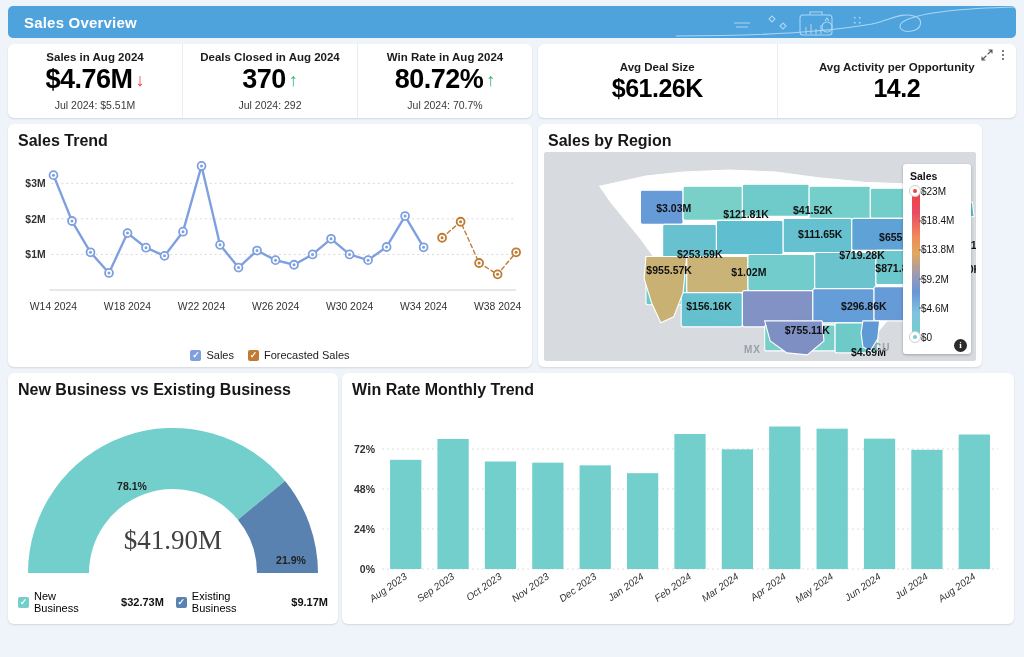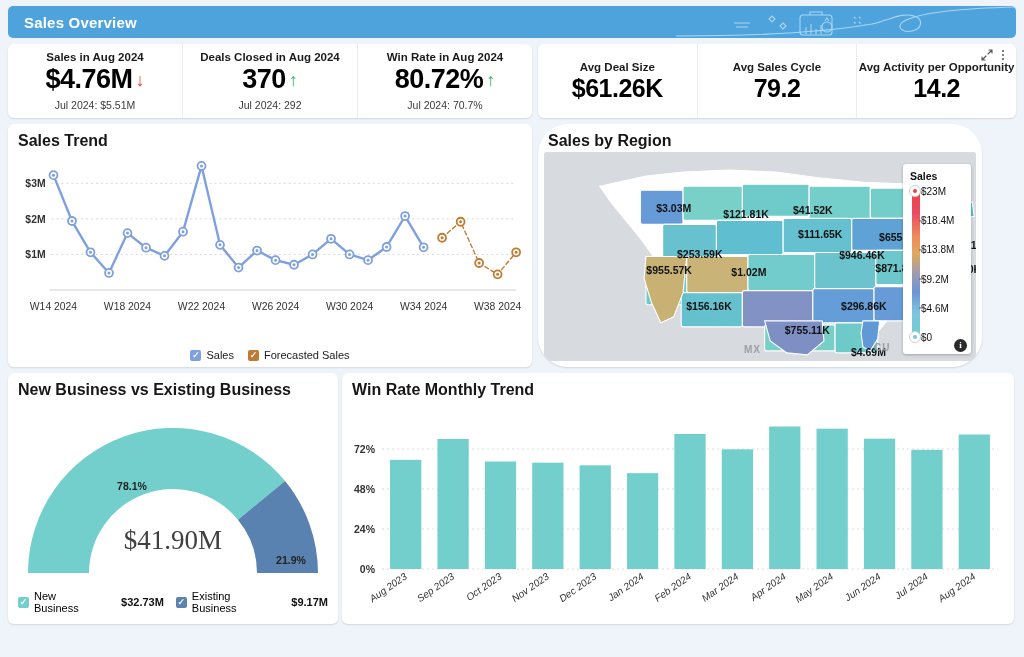--- a/index.html
+++ b/index.html
@@ -54,21 +54,21 @@
   
   .row2 { display: flex; gap: 6px; margin-top: 6px; height: 243px; }
   .row3 { display: flex; gap: 4px; margin-top: 6px; height: 251px; }
   .panel {
     background: #fff; border-radius: 6px; box-shadow: 0 1px 2px rgba(0,0,0,.12);
     position: relative; overflow: hidden;
   }
   .panel-title { font-size: 16px; font-weight: 700; color: #171717; padding: 8px 0 0 10px; }
 
   .p-trend { width: 524px; }
-  .p-map   { width: 444px; border-radius: 30px; }
+  .p-map   { width: 444px; }
   .p-donut { width: 330px; }
   .p-bars  { width: 672px; }
 
   
   .legend { display: flex; align-items: center; justify-content: center; gap: 14px; }
   .lg-item { display: flex; align-items: center; gap: 5px; font-size: 11px; color: #1b1b1b; cursor: pointer; }
   .cb { width: 11px; height: 11px; border-radius: 2px; position: relative; flex: none; }
   .cb::after {
     content: "✓"; position: absolute; inset: 0; color: #fff;
     font-size: 9px; line-height: 11px; text-align: center; font-weight: 700;
@@ -187,26 +187,20 @@
         <span class="dots">
             <i></i>
             <i></i>
             <i></i>
           </span>
       </div>
       <div class="kpi">
         <div class="kpi-label">Avg Deal Size</div>
         <div class="kpi-value-row">
             <span class="kpi-value sm">$61.26K</span>
-          </div>
-      </div>
-      <div class="kpi">
-        <div class="kpi-label">Avg Sales Cycle</div>
-        <div class="kpi-value-row">
-            <span class="kpi-value sm">79.2</span>
           </div>
       </div>
       <div class="kpi">
         <div class="kpi-label">Avg Activity per Opportunity</div>
         <div class="kpi-value-row">
             <span class="kpi-value sm">14.2</span>
           </div>
       </div>
     </div>
   </div>
@@ -332,21 +326,21 @@
             <path d="M416,62 L450,58 L454,76 L428,84 Z" fill="#5a9fd4" stroke="#fff" stroke-width="1.2"></path>
             <path d="M440,54 L462,50 L464,64 L444,68 Z" fill="#5bbcd0" stroke="#fff" stroke-width="1.2"></path>
           </svg>
         <div id="map-labels">
             <div class="map-lbl" style="left: 30.0429%; top: 26.9231%;">$3.03M</div>
             <div class="map-lbl" style="left: 46.7811%; top: 29.8077%;">$121.81K</div>
             <div class="map-lbl" style="left: 62.2318%; top: 27.8846%;">$41.52K</div>
             <div class="map-lbl" style="left: 36.0515%; top: 38.4615%; margin-top: 22px;">$253.59K</div>
             <div class="map-lbl" style="left: 63.9485%; top: 39.4231%;">$111.65K</div>
             <div class="map-lbl" style="left: 82.8326%; top: 40.8654%;">$655.28K</div>
-            <div class="map-lbl" style="left: 73.6052%; top: 49.5192%;">$946.46K</div>
+            <div class="map-lbl" style="left: 73.6052%; top: 49.5192%;">$719.28K</div>
             <div class="map-lbl" style="left: 101.502%; top: 44.7115%;">$1.31M</div>
             <div class="map-lbl" style="left: 81.9742%; top: 55.2885%;">$871.87K</div>
             <div class="map-lbl" style="left: 95.9227%; top: 55.7692%;">$294.00K</div>
             <div class="map-lbl" style="left: 28.97%; top: 56.25%;">$955.57K</div>
             <div class="map-lbl" style="left: 47.4249%; top: 57.2115%;">$1.02M</div>
             <div class="map-lbl" style="left: 38.1974%; top: 73.5577%;">$156.16K</div>
             <div class="map-lbl" style="left: 74.0343%; top: 73.5577%;">$296.86K</div>
             <div class="map-lbl" style="left: 90.1288%; top: 74.5192%;">$357.11K</div>
             <div class="map-lbl" style="left: 60.9442%; top: 85.0962%;">$755.11K</div>
             <div class="map-lbl" style="left: 75.1073%; top: 95.6731%;">$4.69M</div>

